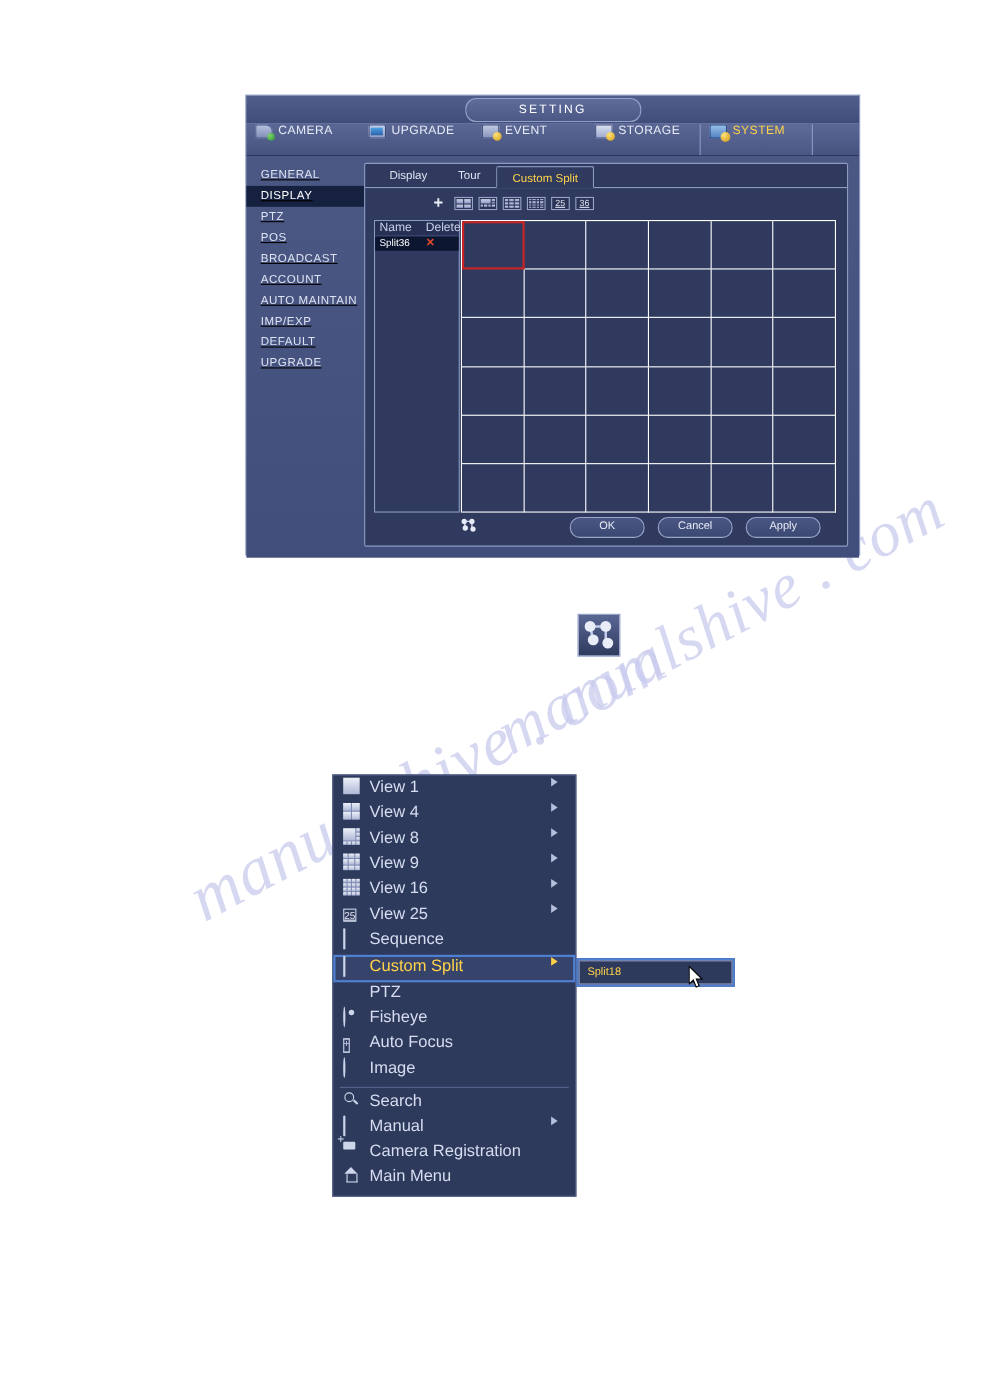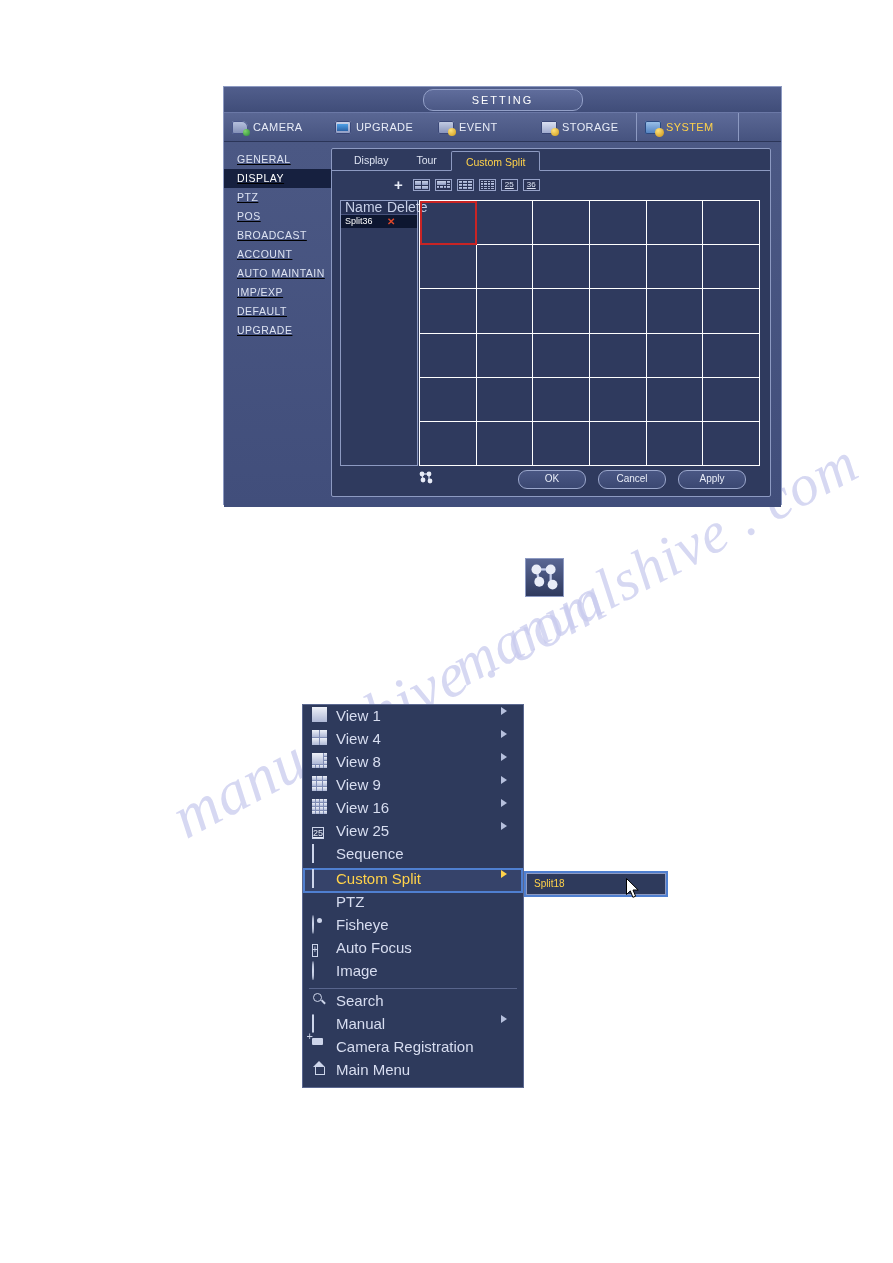--- a/index.html
+++ b/index.html
@@ -68,21 +68,20 @@
     position: relative;
     height: 28px;
     background: linear-gradient(#5a6794, #46537f);
     border-bottom: 1px solid #2b3558;
     display: flex;
     align-items: stretch;
   }
   .ttab {
     position: relative;
     display: flex;
-    align-items: center;
     gap: 5px;
     padding: 0 10px 0 8px;
     width: 103px;
     box-sizing: border-box;
     color: #e8ecf7;
     font-size: 11px;
     letter-spacing: .4px;
     cursor: default;
   }
   .ttab.active {
@@ -291,21 +290,21 @@
   #split-list {
     width: 78px;
     flex: 0 0 78px;
     border: 1px solid #8d9ac2;
     box-sizing: border-box;
     background: #2f3a5e;
   }
   #list-head {
     display: flex;
     height: 13px;
-    font-size: 14px;
+    font-size: 11px;
     color: #c8d0e8;
     background: #263054;
     border-bottom: 1px solid #47527c;
   }
   #list-head .c1 { flex: 1; padding-left: 4px; line-height: 13px; }
   #list-head .c2 { width: 30px; line-height: 13px; }
   .list-row {
     display: flex;
     height: 13px;
     font-size: 9px;

